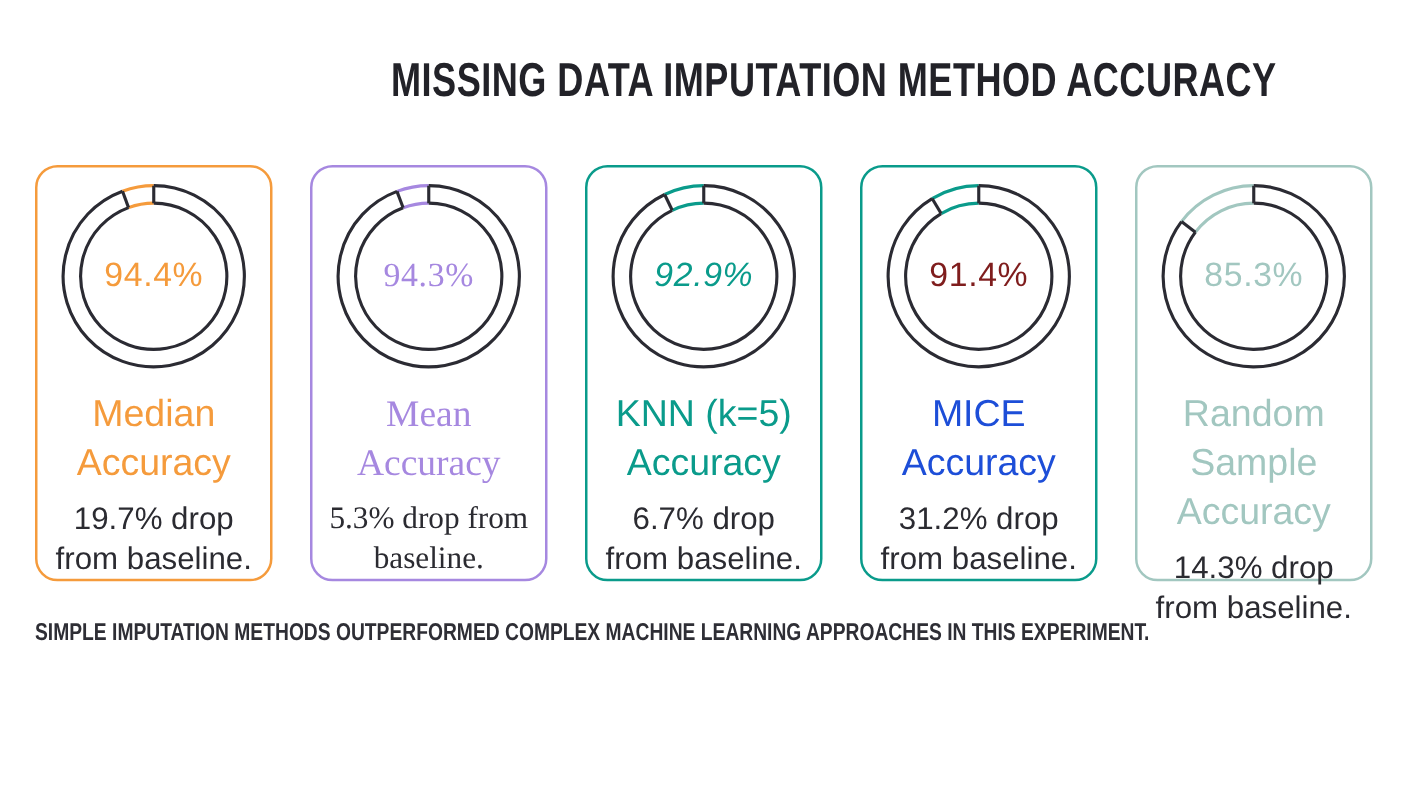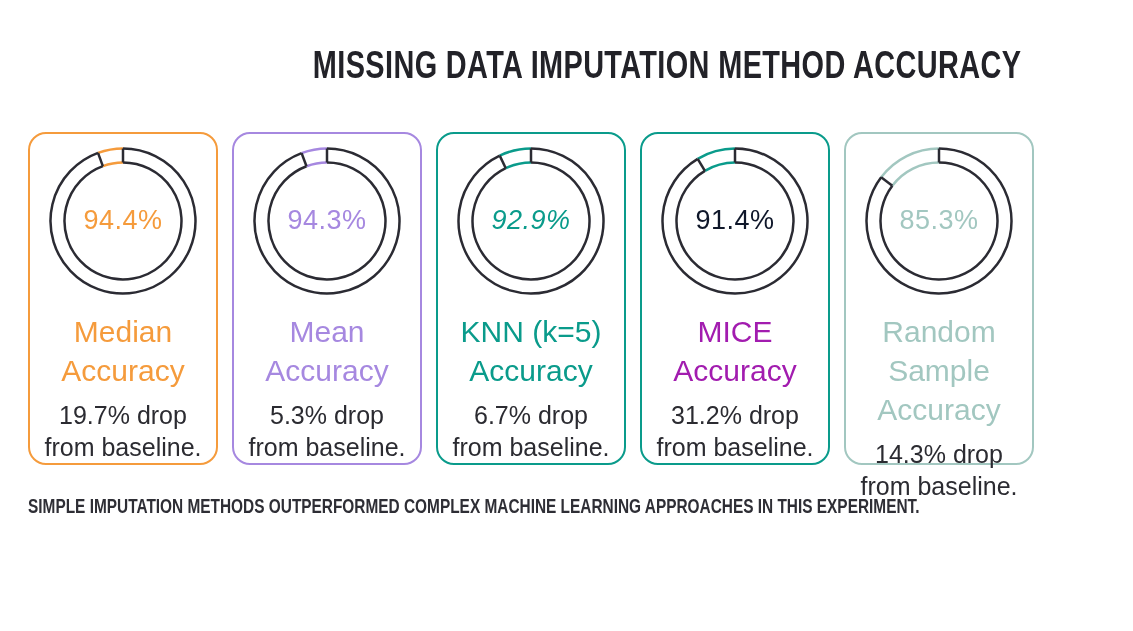--- a/index.html
+++ b/index.html
@@ -5,21 +5,21 @@
   * { margin: 0; padding: 0; box-sizing: border-box; }
   html, body { width: 1133px; height: 631px; background: #ffffff; overflow: hidden;
     font-family: "Liberation Sans", sans-serif; }
 
   .canvas { position: relative; width: 1133px; height: 631px; background: #fff; }
 
   .title { margin-top: 46px; text-align: right; color: #222228;
     font-size: 38px; font-weight: 700; line-height: 1.05; letter-spacing: 0.5px; }
   .cond-center { display: inline-block; transform: scaleX(0.76); transform-origin: center center; white-space: nowrap; }
 
-  .cards { display: flex; gap: 14px; margin: 46px 0 0 28px; }
+  .cards { display: flex; gap: 30px; margin: 46px 0 0 28px; }
 
   .card { width: 190px; height: 333px; border: 2px solid #ccc; border-radius: 18px;
     background: #fff; text-align: center; flex: 0 0 auto; }
 
   .donut { position: relative; width: 150px; height: 150px; margin: 12px auto 0; }
   .donut svg { display: block; width: 150px; height: 150px; }
   .pct { position: absolute; inset: 0; display: flex; align-items: center; justify-content: center;
     font-size: 27px; font-weight: 500; letter-spacing: 0.5px; }
 
   .label { margin: 16px 10px 0; font-size: 30px; font-weight: 500; line-height: 1.3; }
@@ -45,21 +45,21 @@
             <path d="M 75.00 16.50 A 58.5 58.5 0 1 1 54.84 20.08" fill="none" stroke="#2b2b33" stroke-width="2.5"></path>
             <line x1="75.00" y1="16.50" x2="75.00" y2="2.50" stroke="#2b2b33" stroke-width="2.5"></line>
             <line x1="54.84" y1="20.08" x2="50.01" y2="6.94" stroke="#2b2b33" stroke-width="2.5"></line>
           </svg>
       <div class="pct" style="color: rgb(245, 155, 60);">94.4%</div>
     </div>
     <div class="label" style="color: rgb(245, 155, 60);">Median Accuracy</div>
     <div class="note">19.7% drop from baseline.</div>
   </div>
 
-  <div class="card" style="border-color: rgb(166, 136, 224);">
+  <div class="card" style="border-color: rgb(166, 136, 224); font-family: Liberation Serif, serif;">
     <div class="donut">
       <svg viewBox="0 0 150 150">
             <path d="M 49.59 7.10 A 72.5 72.5 0 0 1 75.00 2.50" fill="none" stroke="#a688e0" stroke-width="2.5"></path>
             <path d="M 54.49 20.21 A 58.5 58.5 0 0 1 75.00 16.50" fill="none" stroke="#a688e0" stroke-width="2.5"></path>
             <path d="M 75.00 2.50 A 72.5 72.5 0 1 1 49.59 7.10" fill="none" stroke="#2b2b33" stroke-width="2.5"></path>
             <path d="M 75.00 16.50 A 58.5 58.5 0 1 1 54.49 20.21" fill="none" stroke="#2b2b33" stroke-width="2.5"></path>
             <line x1="75.00" y1="16.50" x2="75.00" y2="2.50" stroke="#2b2b33" stroke-width="2.5"></line>
             <line x1="54.49" y1="20.21" x2="49.59" y2="7.10" stroke="#2b2b33" stroke-width="2.5"></line>
           </svg>
       <div class="pct" style="color: rgb(166, 136, 224);">94.3%</div>
@@ -87,23 +87,23 @@
   <div class="card" style="border-color: rgb(10, 155, 139);">
     <div class="donut">
       <svg viewBox="0 0 150 150">
             <path d="M 37.70 12.83 A 72.5 72.5 0 0 1 75.00 2.50" fill="none" stroke="#0a9b8b" stroke-width="2.5"></path>
             <path d="M 44.91 24.83 A 58.5 58.5 0 0 1 75.00 16.50" fill="none" stroke="#0a9b8b" stroke-width="2.5"></path>
             <path d="M 75.00 2.50 A 72.5 72.5 0 1 1 37.70 12.83" fill="none" stroke="#2b2b33" stroke-width="2.5"></path>
             <path d="M 75.00 16.50 A 58.5 58.5 0 1 1 44.91 24.83" fill="none" stroke="#2b2b33" stroke-width="2.5"></path>
             <line x1="75.00" y1="16.50" x2="75.00" y2="2.50" stroke="#2b2b33" stroke-width="2.5"></line>
             <line x1="44.91" y1="24.83" x2="37.70" y2="12.83" stroke="#2b2b33" stroke-width="2.5"></line>
           </svg>
-      <div class="pct" style="color: #0f172a;">91.4%</div>
+      <div class="pct" style="color: #7f1d1d;">91.4%</div>
     </div>
-    <div class="label" style="color: #a21caf;">MICE Accuracy</div>
+    <div class="label" style="color: #1d4ed8;">MICE Accuracy</div>
     <div class="note">31.2% drop from baseline.</div>
   </div>
 
   <div class="card" style="border-color: rgb(162, 199, 192);">
     <div class="donut">
       <svg viewBox="0 0 150 150">
             <path d="M 17.16 31.29 A 72.5 72.5 0 0 1 75.00 2.50" fill="none" stroke="#a2c7c0" stroke-width="2.5"></path>
             <path d="M 28.33 39.73 A 58.5 58.5 0 0 1 75.00 16.50" fill="none" stroke="#a2c7c0" stroke-width="2.5"></path>
             <path d="M 75.00 2.50 A 72.5 72.5 0 1 1 17.16 31.29" fill="none" stroke="#2b2b33" stroke-width="2.5"></path>
             <path d="M 75.00 16.50 A 58.5 58.5 0 1 1 28.33 39.73" fill="none" stroke="#2b2b33" stroke-width="2.5"></path>

